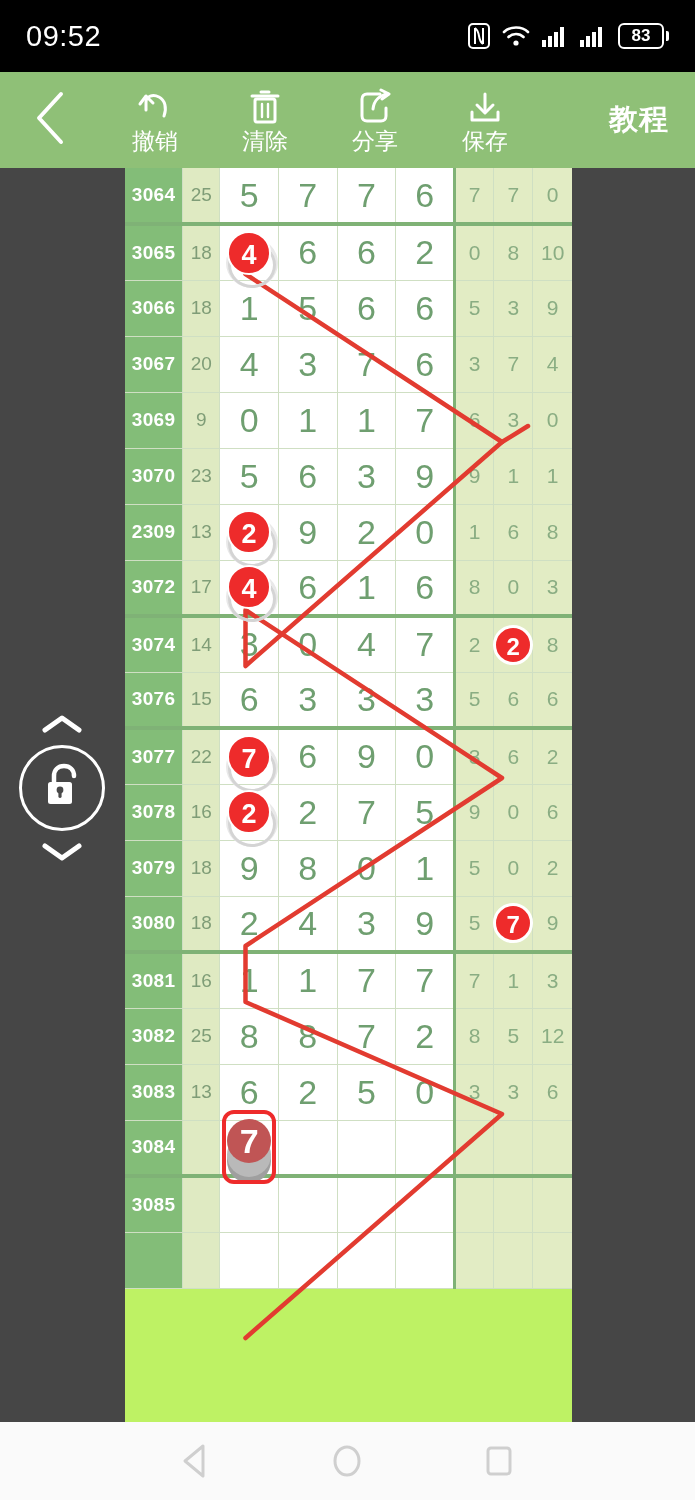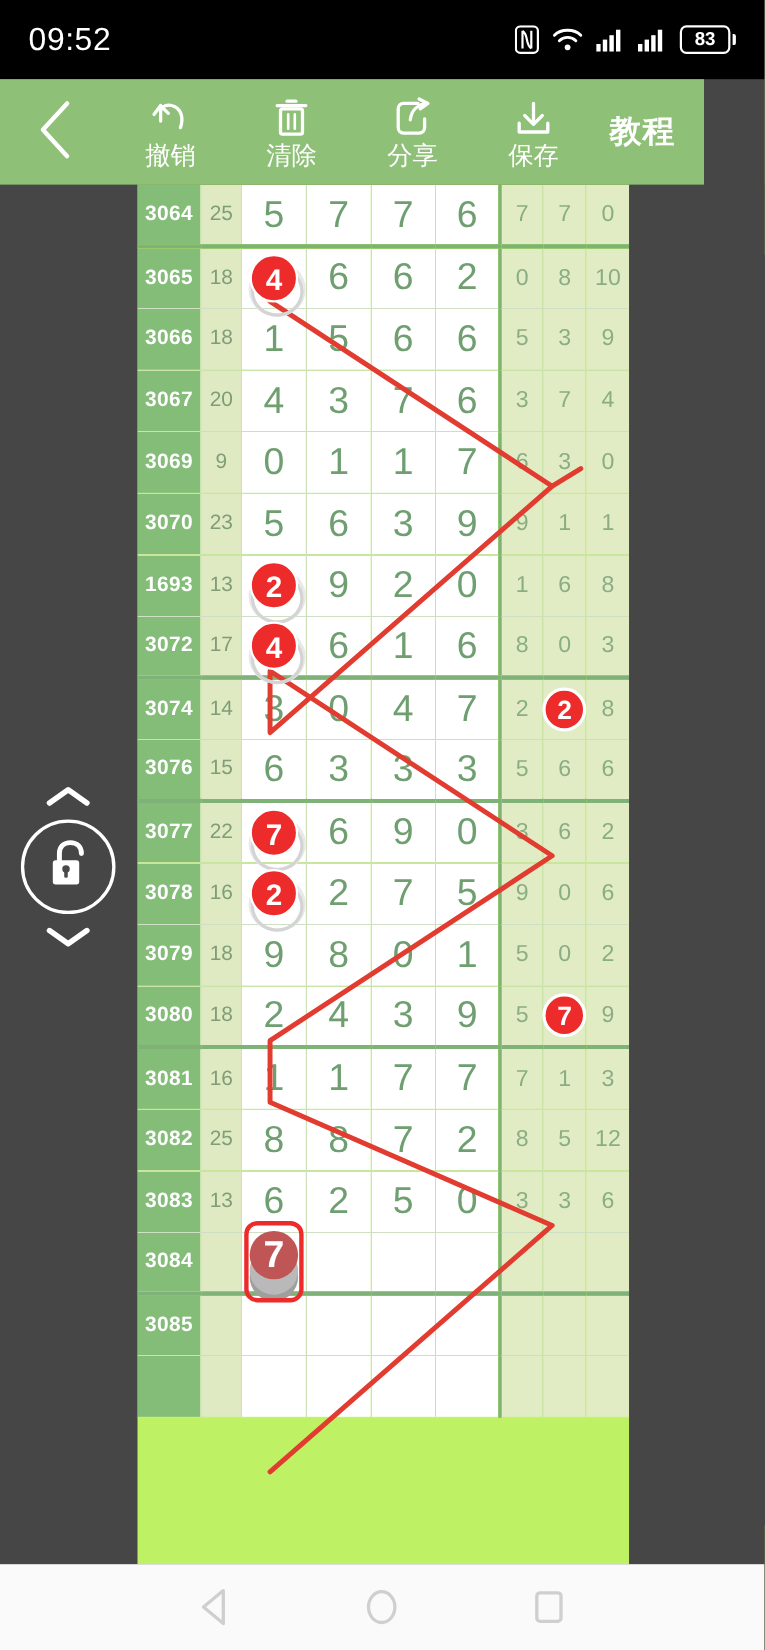--- a/index.html
+++ b/index.html
@@ -26,21 +26,21 @@
   }
   .batt-body {
     border:2.5px solid #fff; border-radius:6px;
     width:46px; height:26px; display:flex; align-items:center; justify-content:center;
     font-size:17px; font-weight:700; color:#fff; letter-spacing:0;
   }
   .batt-cap { width:3px; height:10px; background:#fff; border-radius:0 2px 2px 0; }
 
   
   .toolbar {
-    position:absolute; left:0; top:72px; width:640px; height:96px;
+    position:absolute; left:0; top:72px; width:695px; height:96px;
     background:#8fc077;
     display:flex; align-items:center;
   }
   .tb-back { width:100px; display:flex; align-items:center; justify-content:center; height:100%; }
   .tb-item {
     flex:0 0 auto; width:110px; height:100%;
     display:flex; flex-direction:column; align-items:center; justify-content:center; gap:2px;
     color:#fff;
   }
   .tb-item .ic { height:40px; display:flex; align-items:flex-end; }
@@ -351,21 +351,21 @@
             <td class="c-sum">23</td>
             <td class="c-d"><span>5</span></td>
             <td class="c-d"><span>6</span></td>
             <td class="c-d"><span>3</span></td>
             <td class="c-d last"><span>9</span></td>
             <td class="c-r"><span>9</span></td>
             <td class="c-r"><span>1</span></td>
             <td class="c-r last"><span>1</span></td>
           </tr>
           <tr>
-            <td class="c-id">1693</td>
+            <td class="c-id">2309</td>
             <td class="c-sum">13</td>
             <td class="c-d"><span class="chip stack">
                 <span class="coin">2</span>
               </span><span></span></td>
             <td class="c-d"><span>9</span></td>
             <td class="c-d"><span>2</span></td>
             <td class="c-d last"><span>0</span></td>
             <td class="c-r"><span>1</span></td>
             <td class="c-r"><span>6</span></td>
             <td class="c-r last"><span>8</span></td>

